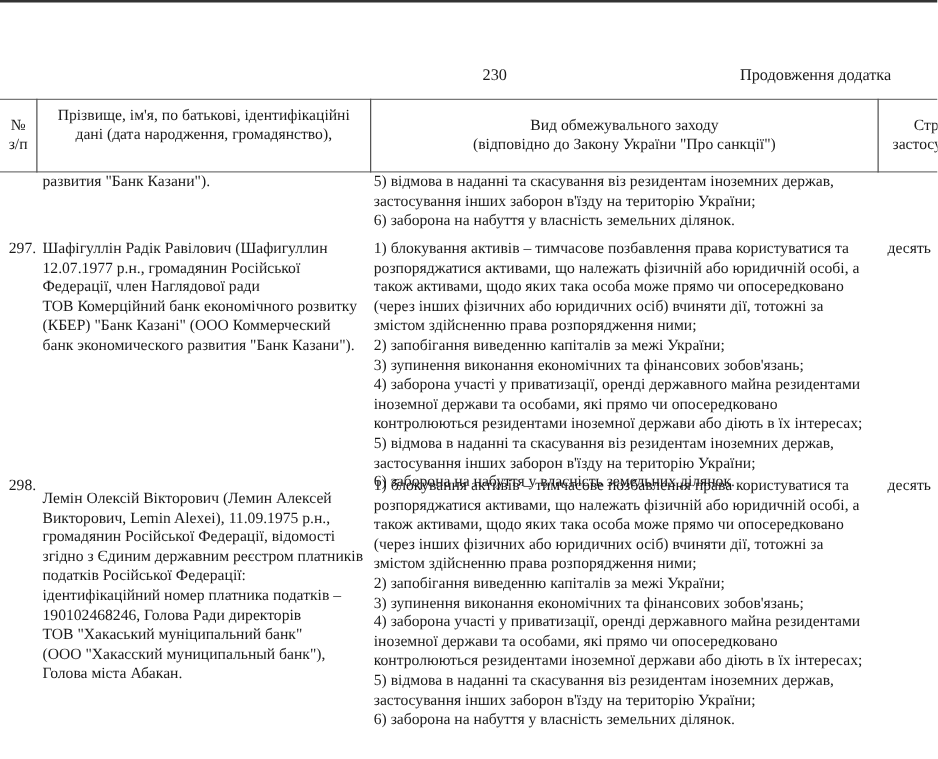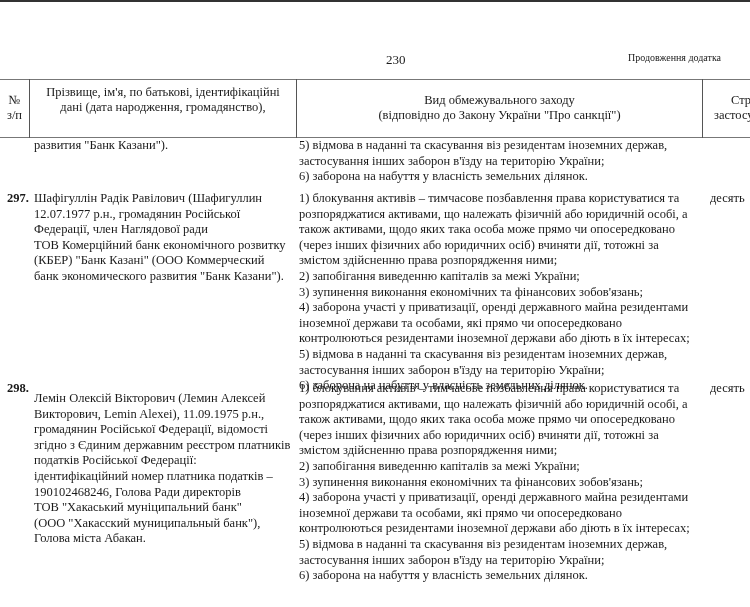--- a/index.html
+++ b/index.html
@@ -3,26 +3,26 @@
   <meta charset="utf-8">
   <style>
     html, body { margin: 0; padding: 0; }
     body {
       width: 750px; height: 607px; overflow: hidden; position: relative;
       background: #ffffff; color: #1a1a1a;
       font-family: "Liberation Serif", "DejaVu Serif", serif;
     }
     .top-rule { position: absolute; left: 0; top: 0; width: 750px; height: 2px; background: #333; }
     .page-number { position: absolute; left: 386px; top: 52px; font-size: 13px; }
-    .continuation { position: absolute; left: 628px; top: 52px; font-size: 10px; white-space: nowrap; }
+    .continuation { position: absolute; left: 592px; top: 52px; font-size: 13px; white-space: nowrap; }
     .hdr-line { position: absolute; left: 0; width: 750px; height: 1px; background: #777; }
     .vline { position: absolute; top: 79px; height: 59px; width: 1px; background: #555; }
     .hcell { position: absolute; text-align: center; font-size: 12.5px; line-height: 15px; }
     .txt { position: absolute; font-size: 12.5px; line-height: 15.6px; white-space: nowrap; }
-    .num { position: absolute; font-size: 12.5px; line-height: 15.6px; font-weight: bold; }
+    .num { position: absolute; font-size: 12.5px; line-height: 15.6px; }
   </style>
 </head>
 <body>
 
 <div class="top-rule"></div>
 
 <div class="page-number">230</div>
 <div class="continuation">Продовження додатка</div>
 
 <div class="hdr-line" style="top:79px"></div>

